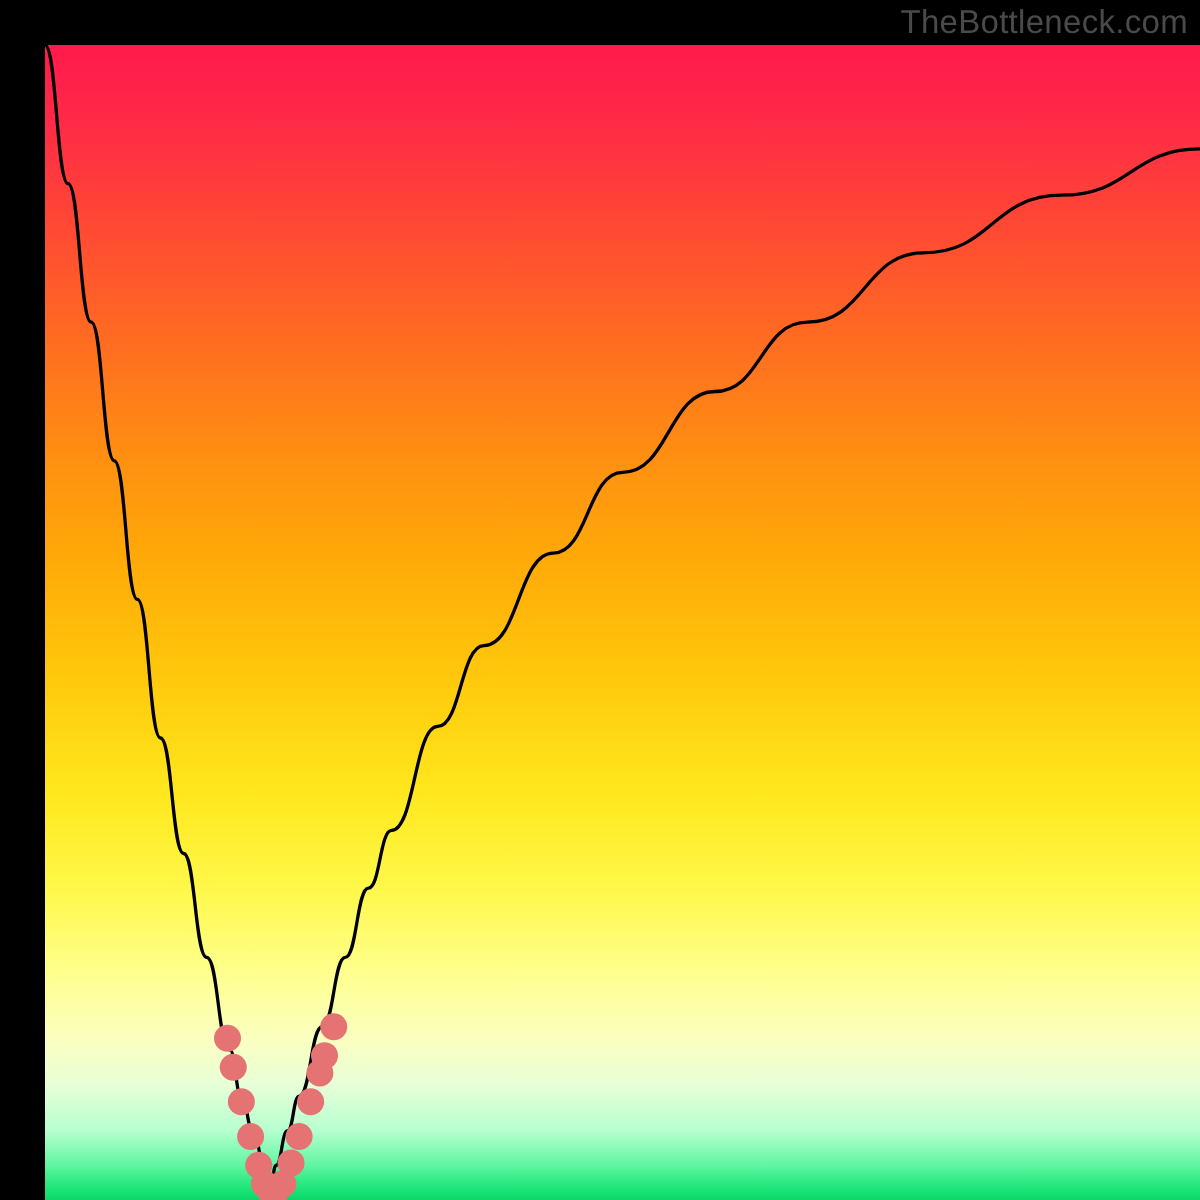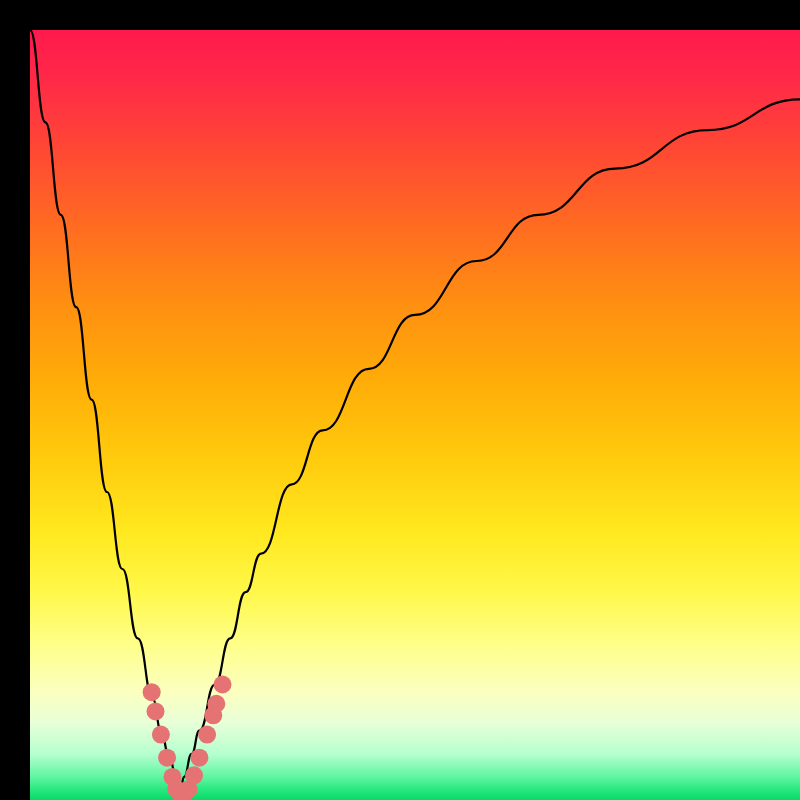--- a/index.html
+++ b/index.html
@@ -95,13 +95,14 @@
           <circle cx="164.01" cy="745.36" r="9" fill="#e57373" stroke="#bf5a5a" stroke-width="0"></circle>
           <circle cx="169.4" cy="727.65" r="9" fill="#e57373" stroke="#bf5a5a" stroke-width="0"></circle>
           <circle cx="177.1" cy="704.55" r="9" fill="#e57373" stroke="#bf5a5a" stroke-width="0"></circle>
           <circle cx="183.26000000000002" cy="685.3" r="9" fill="#e57373" stroke="#bf5a5a" stroke-width="0"></circle>
           <circle cx="186.34" cy="673.75" r="9" fill="#e57373" stroke="#bf5a5a" stroke-width="0"></circle>
           <circle cx="192.5" cy="654.5" r="9" fill="#e57373" stroke="#bf5a5a" stroke-width="0"></circle>
         </g>
     </svg>
   </div>
 
+  <div class="watermark">TheBottleneck.com</div>
 </div>
 
 </body></html>

